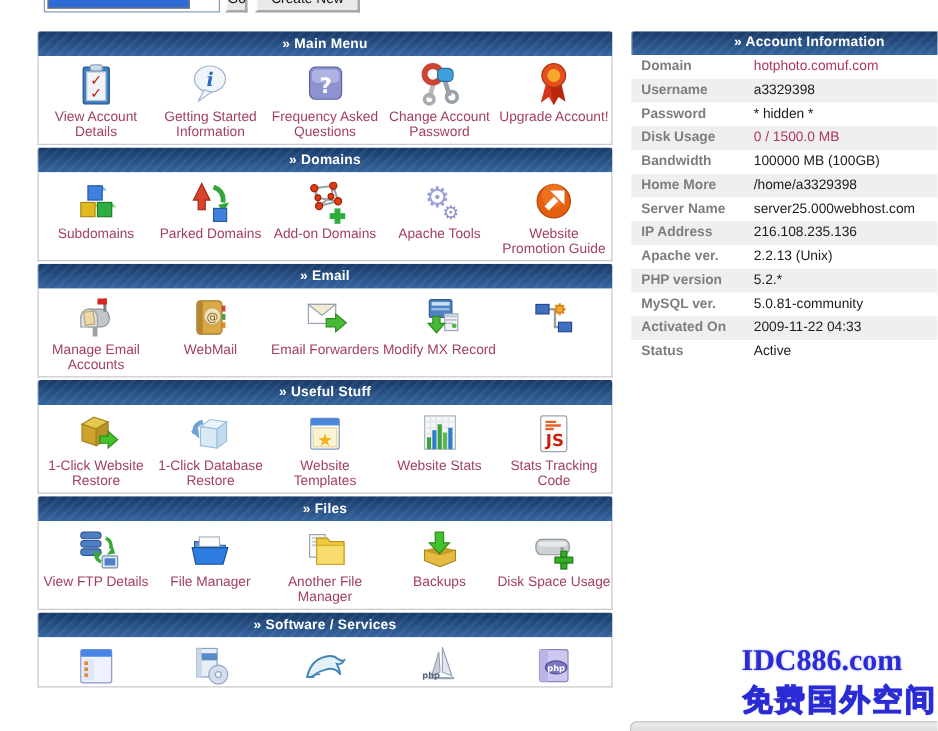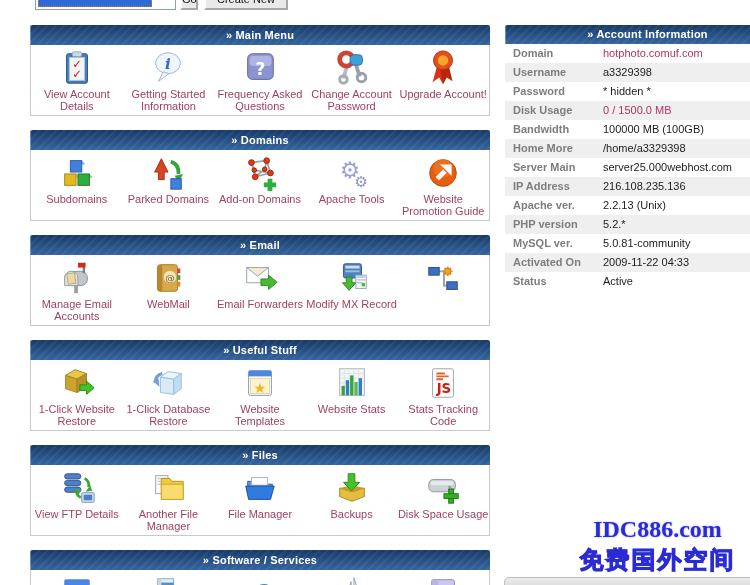--- a/index.html
+++ b/index.html
@@ -17,21 +17,21 @@
   .btn-new{left:204px;width:84px;}
 
   
   .hdrbar{background:repeating-linear-gradient(135deg,rgba(255,255,255,.055) 0 2px,rgba(0,0,0,0) 2px 6px),
                      linear-gradient(#183a68,#35659f);
           color:#fff;font-weight:bold;text-align:center;font-size:11px;letter-spacing:.2px;
           border-radius:2px 2px 0 0;box-shadow:inset 1px 0 0 rgba(160,190,225,.55);}
 
   
   .leftcol{position:absolute;left:30px;top:25px;width:460px;}
-  .panel{margin-bottom:14px;}
+  .panel{margin-bottom:2px;}
   .panel-hdr{height:20px;line-height:20px;}
   .panel-body{border:1px solid #c9c9c9;border-top:none;background:#fff;display:flex;height:71px;box-sizing:border-box;}
   .cell{flex:1;display:flex;flex-direction:column;align-items:center;padding-top:4px;cursor:pointer;}
   .ic{width:38px;height:38px;flex:0 0 auto;}
   .ic svg{width:38px;height:38px;display:block;}
   .lbl{margin-top:1px;color:#a23f63;text-align:center;line-height:12px;font-size:11px;}
 
   
   .acct{position:absolute;left:505px;top:25px;width:285px;}
   .acct-hdr{height:19px;line-height:19px;}
@@ -40,21 +40,21 @@
   .arow:nth-child(even){background:#efefef;}
   .arow .k{width:90px;padding-left:8px;color:#7d7d7d;font-weight:bold;flex:0 0 auto;}
   .arow .v{color:#1c1c1c;white-space:nowrap;}
   .arow .v.pink{color:#b03364;}
 
   
   .wm{position:absolute;left:565px;top:516px;width:185px;text-align:center;}
   .wm1{font-family:"Liberation Serif","DejaVu Serif",serif;font-size:24px;font-weight:bold;
        color:#2b2bd6;text-shadow:0 0 2px rgba(90,90,230,.55);}
   .wm2{font-family:"DejaVu Serif",serif;font-size:24px;font-weight:bold;letter-spacing:2px;margin-top:1px;
-       color:#4d7c0f;-webkit-text-stroke:1px #2b2bd6;text-shadow:0 0 1px #2b2bd6;}
+       color:#4d7c0f;-webkit-text-stroke:1px #2b2bd6;text-shadow:0 0 1px #2b2bd6;text-align:right;}
 
   
   .stub{position:absolute;left:504px;top:577px;width:260px;height:14px;
         background:linear-gradient(#ececec,#d2d2d2);border:1px solid #bdbdbd;border-radius:5px 5px 0 0;}
 </style>
 </head>
 <body>
 
 <div class="tb-input" title="">
     <div class="tb-sel"></div>
@@ -348,37 +348,37 @@
               <polygon points="20,29 25,22 18,23" fill="#3aa83a"></polygon>
               <rect x="25" y="25" width="13" height="10" rx="1" fill="#dce8f4" stroke="#7490ac"></rect>
               <rect x="27" y="27" width="9" height="6" fill="#4d7fc4"></rect>
             </svg>
           </span>
         <span class="lbl">View FTP Details</span>
       </div>
       <div class="cell">
         <span class="ic">
             <svg viewBox="0 0 40 40">
+              <path d="M7 13 h11 l3 3 h12 v5 H7 Z" fill="#5d96dd" stroke="#33619f"></path>
+              <rect x="11" y="9" width="17" height="8" fill="#fdfdfd" stroke="#a9b4c0"></rect>
+              <path d="M5 18 h30 l-4 14 H8 Z" fill="#2f7ce0" stroke="#1d4f96"></path>
+            </svg>
+          </span>
+        <span class="lbl">File Manager</span>
+      </div>
+      <div class="cell">
+        <span class="ic">
+            <svg viewBox="0 0 40 40">
               <rect x="7" y="7" width="13" height="19" fill="#fafafa" stroke="#9aa4ae"></rect>
               <path d="M9 10 h9 M9 13 h9 M9 16 h6" stroke="#c6ccd2" stroke-width="1.5"></path>
               <path d="M13 10 h9 l2 3 h12 v19 H13 Z" fill="#f3ca3e" stroke="#bb9317"></path>
               <path d="M13 16 h23 v16 H13 Z" fill="#f8dc6d" stroke="#cda426"></path>
             </svg>
           </span>
         <span class="lbl">Another File Manager</span>
-      </div>
-      <div class="cell">
-        <span class="ic">
-            <svg viewBox="0 0 40 40">
-              <path d="M7 13 h11 l3 3 h12 v5 H7 Z" fill="#5d96dd" stroke="#33619f"></path>
-              <rect x="11" y="9" width="17" height="8" fill="#fdfdfd" stroke="#a9b4c0"></rect>
-              <path d="M5 18 h30 l-4 14 H8 Z" fill="#2f7ce0" stroke="#1d4f96"></path>
-            </svg>
-          </span>
-        <span class="lbl">File Manager</span>
       </div>
       <div class="cell">
         <span class="ic">
             <svg viewBox="0 0 40 40">
               <polygon points="7,20 20,24 33,20 33,29 20,34 7,29" fill="#e5bc3f" stroke="#a8861c"></polygon>
               <polygon points="7,20 20,24 33,20 20,17" fill="#c79d26"></polygon>
               <polygon points="16,5 23,5 23,14 28,14 19.5,23 11,14 16,14" fill="#43c22c" stroke="#2a8a18"></polygon>
             </svg>
           </span>
         <span class="lbl">Backups</span>
@@ -484,21 +484,21 @@
       </div>
     <div class="arow">
         <span class="k">Bandwidth</span>
         <span class="v">100000 MB (100GB)</span>
       </div>
     <div class="arow">
         <span class="k">Home More</span>
         <span class="v">/home/a3329398</span>
       </div>
     <div class="arow">
-        <span class="k">Server Main</span>
+        <span class="k">Server Name</span>
         <span class="v">server25.000webhost.com</span>
       </div>
     <div class="arow">
         <span class="k">IP Address</span>
         <span class="v">216.108.235.136</span>
       </div>
     <div class="arow">
         <span class="k">Apache ver.</span>
         <span class="v">2.2.13 (Unix)</span>
       </div>

